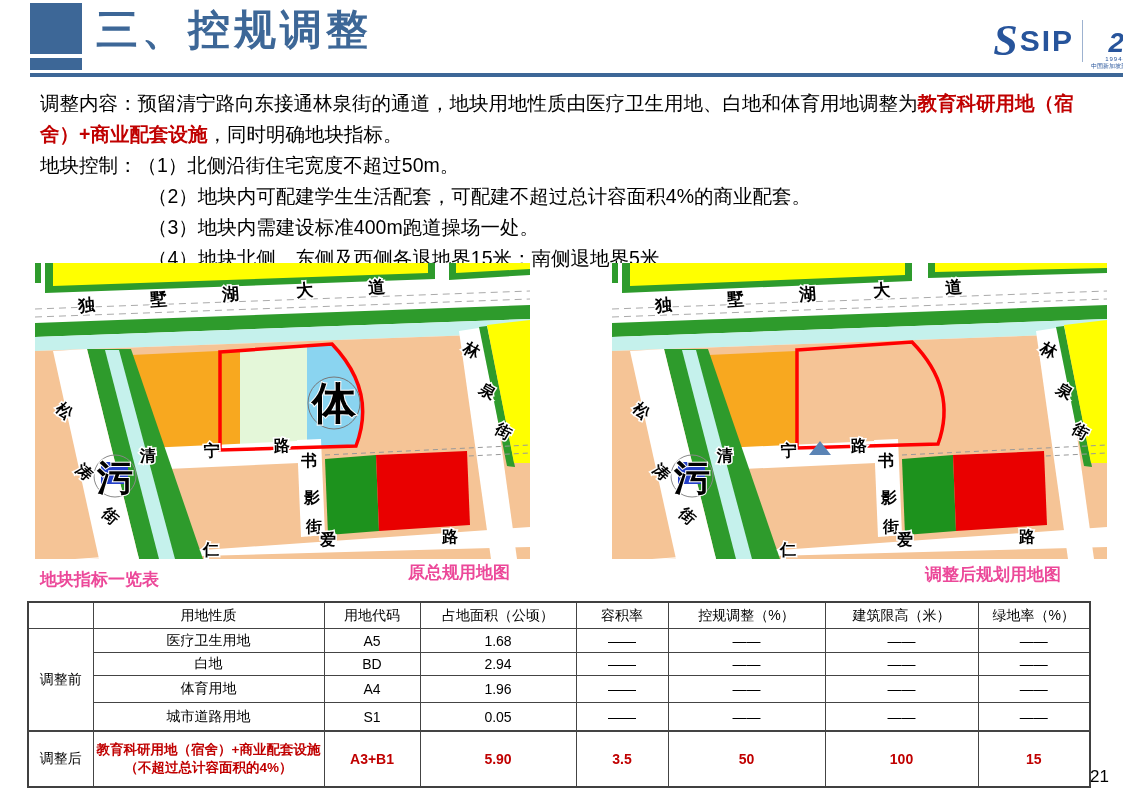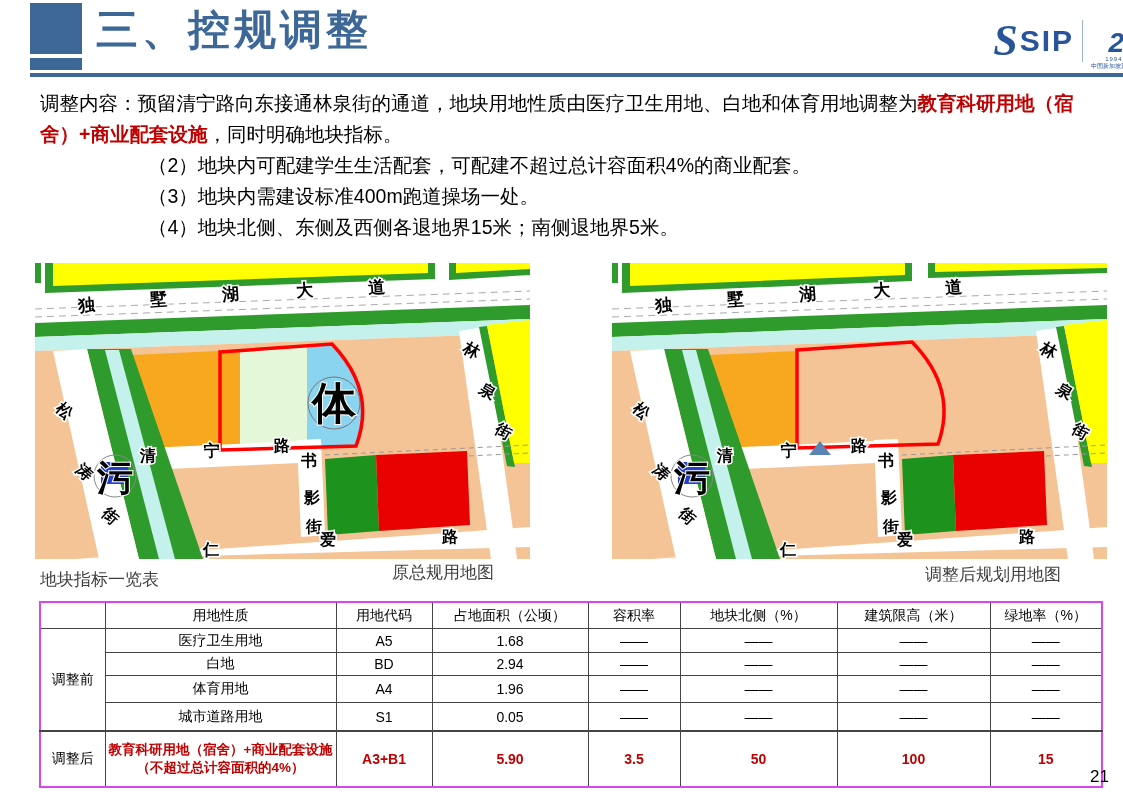--- a/index.html
+++ b/index.html
@@ -20,27 +20,27 @@
   .logo-25 .org{font-size:6px;}
   
   .intro{position:absolute;left:40px;top:88px;width:1052px;font-size:19.5px;line-height:31px;color:#000;}
   .intro p{margin:0;}
   .red-bold{color:#C00000;font-weight:bold;}
   .indent{padding-left:108px;}
   
   .map{position:absolute;top:263px;}
   .map-left{left:35px;width:495px;height:296px;}
   .map-right{left:612px;width:495px;height:296px;}
-  .cap{position:absolute;font-size:17px;font-weight:normal;color:#404040;white-space:nowrap;}
-  .cap-left{left:392px;top:561px;}
+  .cap{position:absolute;font-size:17px;font-weight:bold;color:#ec4899;white-space:nowrap;}
+  .cap-left{left:408px;top:561px;}
   .cap-right{left:925px;top:563px;}
   .cap-table{left:40px;top:568px;}
   
-  .idx-table{position:absolute;left:39px;top:601px;width:1062px;border-collapse:collapse;
-             table-layout:fixed;font-size:14px;border:2px solid #d946ef;}
+  .idx-table{position:absolute;left:27px;top:601px;width:1062px;border-collapse:collapse;
+             table-layout:fixed;font-size:14px;border:2px solid #404040;}
   .idx-table td{border:1px solid #444;text-align:center;vertical-align:middle;padding:1px 2px;overflow:hidden;}
   .idx-table tr.hdr td{height:23px;}
   .idx-table tr.r1 td{height:21px;}
   .idx-table tr.r2 td{height:20px;}
   .idx-table tr.r3 td{height:24px;}
   .idx-table tr.r4 td{height:25px;}
   .idx-table tr.after td{height:52px;border-top:2px solid #444;margin-left:25px;}
   .red-cell{color:#C00000;font-weight:bold;}
   .after-name{font-size:13.5px;line-height:1.3;}
   .page-num{position:absolute;left:1090px;top:767px;font-size:17px;color:#000;}
@@ -67,20 +67,21 @@
     <span class="logo-div"></span>
     <span class="logo-25">
       <div class="n25">25</div>
       <div class="yrs">1994-2019</div>
       <div class="org">中国新加坡苏州工业园区</div>
     </span>
   </div>
 
   <div class="intro">
     <p><span>调整内容：预留清宁路向东接通林泉街的通道，地块用地性质由医疗卫生用地、白地和体育用地调整为</span><span class="red-bold">教育科研用地（宿舍）+商业配套设施</span><span>，同时明确地块指标。</span></p>
+    <p><span>地块控制：</span><span>（1）北侧沿街住宅宽度不超过50m。</span></p>
     <p class="indent">（2）地块内可配建学生生活配套，可配建不超过总计容面积4%的商业配套。</p>
     <p class="indent">（3）地块内需建设标准400m跑道操场一处。</p>
     <p class="indent">（4）地块北侧、东侧及西侧各退地界15米；南侧退地界5米。</p>
   </div>
 
   <div class="map map-left">
     <svg width="495" height="296" viewBox="0 0 495 296">
       <rect x="0" y="0" width="495" height="296" fill="#ffffff"></rect>
       <g>
         <polygon points="10,0 400,0 400,16 10,30" fill="#2E9B2C"></polygon>
@@ -241,21 +242,21 @@
         <col style="width:153px">
         <col style="width:112px">
     </colgroup>
     <tbody>
         <tr class="hdr">
       <td></td>
       <td>用地性质</td>
       <td>用地代码</td>
       <td>占地面积（公顷）</td>
       <td>容积率</td>
-      <td>地块北侧（%）</td>
+      <td>控规调整（%）</td>
       <td>建筑限高（米）</td>
       <td>绿地率（%）</td>
     </tr>
     <tr class="r1">
       <td rowspan="4">调整前</td>
       <td>医疗卫生用地</td>
       <td>A5</td>
       <td>1.68</td>
       <td>——</td>
       <td>——</td>

